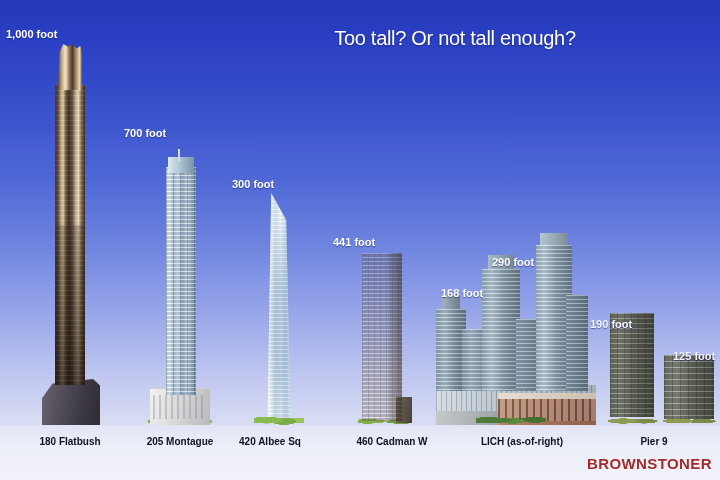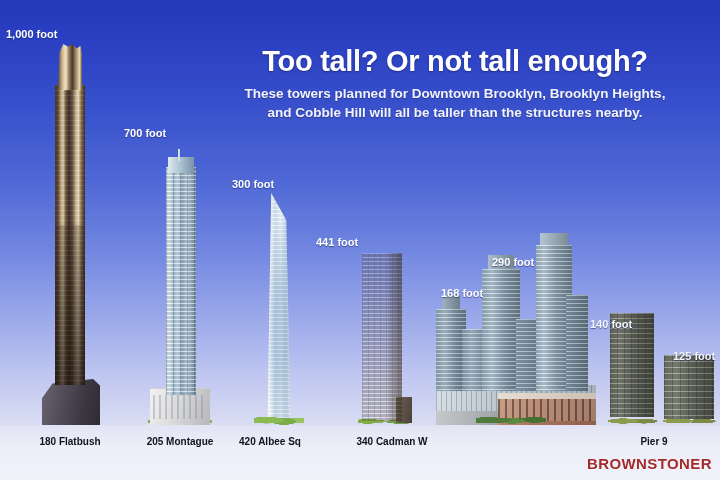--- a/index.html
+++ b/index.html
@@ -14,25 +14,24 @@
       #2438b8 0%, #2a3fc2 8%, #3850cb 22%, #5069d6 38%,
       #7186e0 52%, #9aa8ea 66%, #bfc6f0 78%, #d8dcf3 88%, #e2e4f5 100%);
   }
 
   
   #headline{
     position:absolute;left:200px;top:28px;width:510px;text-align:center;
     pointer-events:none;
   }
   #headline .h1{
-    font-size:29px;font-weight:bold;color:#ffffff;letter-spacing:-0.3px;
+    font-size:20px;font-weight:normal;color:#ffffff;letter-spacing:-0.3px;
     line-height:1.05;
     text-shadow:0 1px 2px rgba(0,0,0,.35);
     white-space:nowrap;
-    margin-top:18px;
   }
   #headline .h2{
     margin-top:9px;font-size:13.5px;font-weight:bold;color:#f2f3ff;
     line-height:1.38;
     text-shadow:0 1px 1px rgba(0,0,0,.3);
   }
 
   
   .ht{
     position:absolute;font-size:11px;font-weight:bold;color:#ffffff;
@@ -282,24 +281,20 @@
     text-shadow:0 1px 0 rgba(255,255,255,.6);
   }
 </style>
 </head>
 <body>
 
 <div id="stage">
 
   <div id="headline">
     <div class="h1">Too tall? Or not tall enough?</div>
-    <div class="h2">
-      <div>These towers planned for Downtown Brooklyn, Brooklyn Heights,</div>
-      <div>and Cobble Hill will all be taller than the structures nearby.</div>
-    </div>
   </div>
 
   <div id="ground"></div>
 
   <div class="bldg" id="b-flatbush">
     <div class="face base"></div>
     <div class="face shaft"></div>
     <div class="face shaft-dark"></div>
     <div class="face banding"></div>
     <div class="face crown"></div>
@@ -367,27 +362,28 @@
     <div class="face g2"></div>
     <div class="face tall"></div>
     <div class="face tall-tex"></div>
     <div class="face short"></div>
     <div class="face short-tex"></div>
   </div>
 
   <div class="ht" style="left:6px;top:28px;">1,000 foot</div>
   <div class="ht" style="left:124px;top:127px;">700 foot</div>
   <div class="ht" style="left:232px;top:178px;">300 foot</div>
-  <div class="ht" style="left:316px;top:236px;">441 foot</div>
+  <div class="ht" style="left:333px;top:236px;">441 foot</div>
   <div class="ht" style="left:441px;top:287px;">168 foot</div>
   <div class="ht" style="left:492px;top:256px;">290 foot</div>
-  <div class="ht dim" style="left:590px;top:318px;">140 foot</div>
+  <div class="ht dim" style="left:590px;top:318px;">190 foot</div>
   <div class="ht dim" style="left:673px;top:350px;">125 foot</div>
 
   <div class="nm" style="left:12px;width:116px;">180 Flatbush</div>
   <div class="nm" style="left:124px;width:112px;">205 Montague</div>
   <div class="nm" style="left:215px;width:110px;">420 Albee Sq</div>
-  <div class="nm" style="left:336px;width:112px;">340 Cadman W</div>
+  <div class="nm" style="left:336px;width:112px;">460 Cadman W</div>
+  <div class="nm" style="left:452px;width:140px;">LICH (as-of-right)</div>
   <div class="nm" style="left:614px;width:80px;">Pier 9</div>
 
   <div id="logo">BROWNSTONER</div>
 
 </div>
 
 </body></html>

